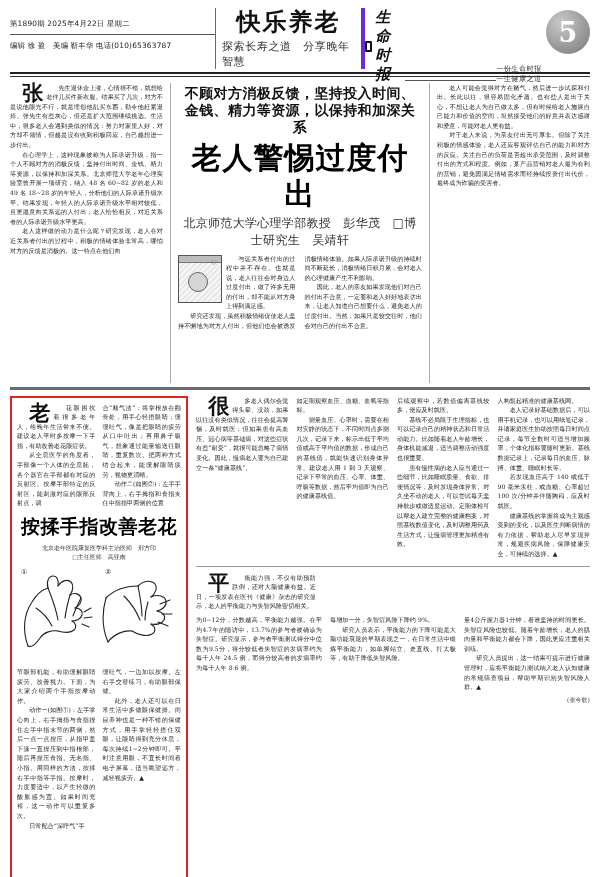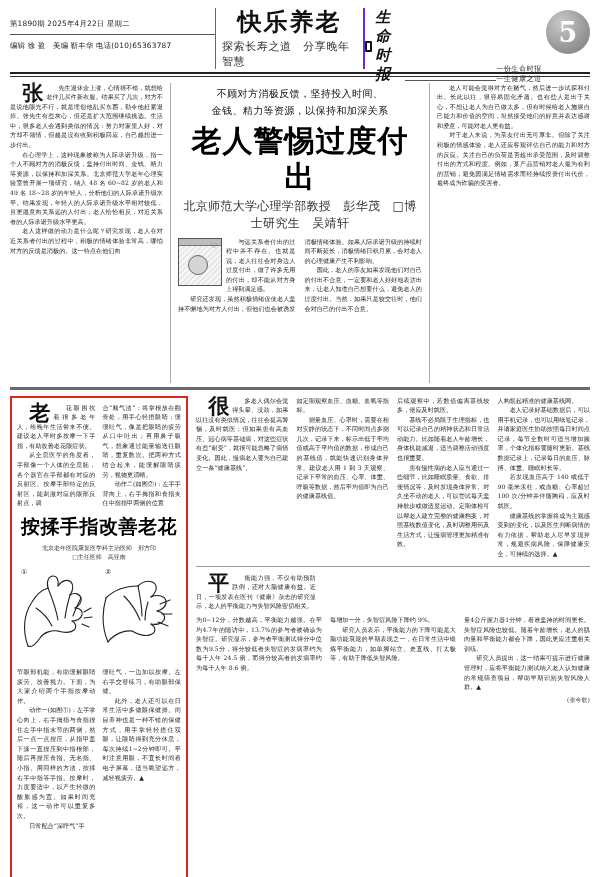--- a/index.html
+++ b/index.html
@@ -28,21 +28,21 @@
   }
   .mh-line {
     font-size: 7.4px; letter-spacing: .2px; color: #1b1b1b;
     white-space: nowrap; line-height: 12px;
     font-family: "DejaVu Sans", "Liberation Sans", sans-serif;
   }
   .mh-rule { height: 1px; background: #555; margin: 2px 0 3px 0; width: 205px; }
   .mh-center {
     flex: 0 0 auto; width: 150px;
     display: flex; flex-direction: column; align-items: center; justify-content: center;
-    border-left: 1px solid #666; border-right: 2px solid #6d28d9;
+    border-left: 1px solid #666; border-right: 4px solid #6d28d9;
     padding: 0 6px;
   }
   .mh-title {
     font-size: 24px; font-weight: 700; letter-spacing: 2px;
     line-height: 28px; color: #111;
   }
   .mh-sub { font-size: 11px; letter-spacing: .6px; color: #333; margin-top: 3px; }
   .mh-right {
     flex: 1;
     position: relative;
@@ -95,21 +95,21 @@
   .drop {
     float: left; font-size: 21px; line-height: 18px;
     font-weight: 700; margin: 1px 3px 0 0;
     font-family: "DejaVu Serif", "Liberation Serif", serif;
     color: #111;
   }
 
   
   .lead { text-align: center; padding: 2px 2px 0 2px; }
   .kicker {
-    font-size: 10px; font-weight: 400; line-height: 17px;
+    font-size: 14px; font-weight: 700; line-height: 17px;
     letter-spacing: .4px; color: #111;
     font-family: "DejaVu Serif", "Liberation Serif", serif;
   }
   .lead-title {
     font-size: 30px; font-weight: 700; letter-spacing: 1px;
     line-height: 36px; margin: 4px 0 3px 0; color: #000;
     font-family: "DejaVu Sans", "Liberation Sans", sans-serif;
   }
   .lead-byline {
     font-size: 12px; color: #333; letter-spacing: .3px;

